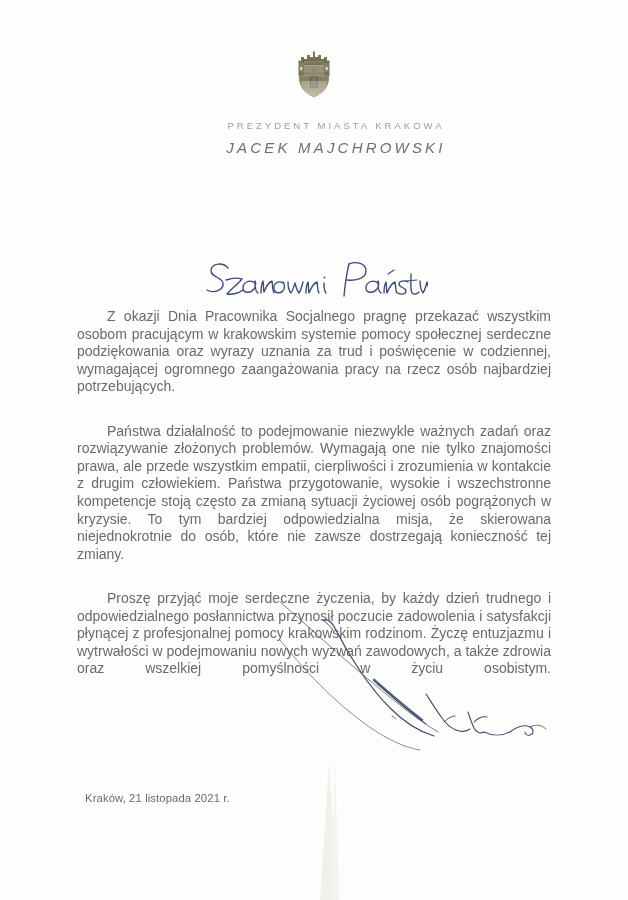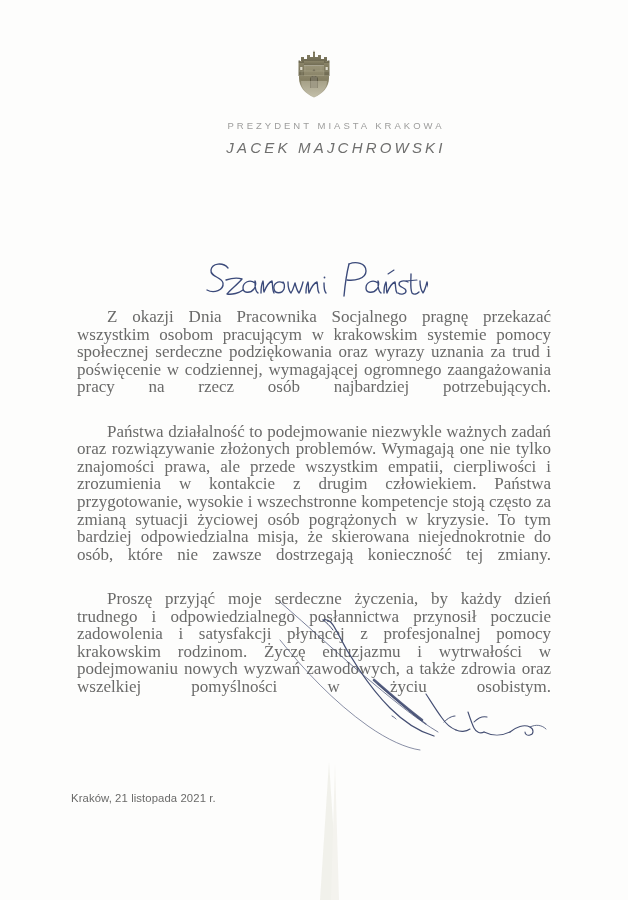--- a/index.html
+++ b/index.html
@@ -91,23 +91,22 @@
     height: 56px;
   }
 
   
   .body-text {
     position: absolute;
     left: 77px;
     top: 308px;
     width: 474px;
     color: #6a6a69;
-    font-size: 17px;
+    font-size: 14px;
     line-height: 17.6px;
-    font-family: Liberation Serif, serif;
   }
   .para {
     text-align: justify;
     text-justify: inter-word;
     margin: 0 0 9px 0;
   }
   .para .indent {
     display: inline-block;
     width: 30px;
   }
@@ -123,21 +122,21 @@
     position: absolute;
     left: 278px;
     top: 596px;
     width: 306px;
     height: 168px;
   }
 
   
   .date-line {
     position: absolute;
-    left: 71px;
+    left: 85px;
     top: 792px;
     font-size: 11.3px;
     color: #6a6a69;
     letter-spacing: 0.1px;
     text-align: right;
   }
 </style>
 </head>
 <body>
 

